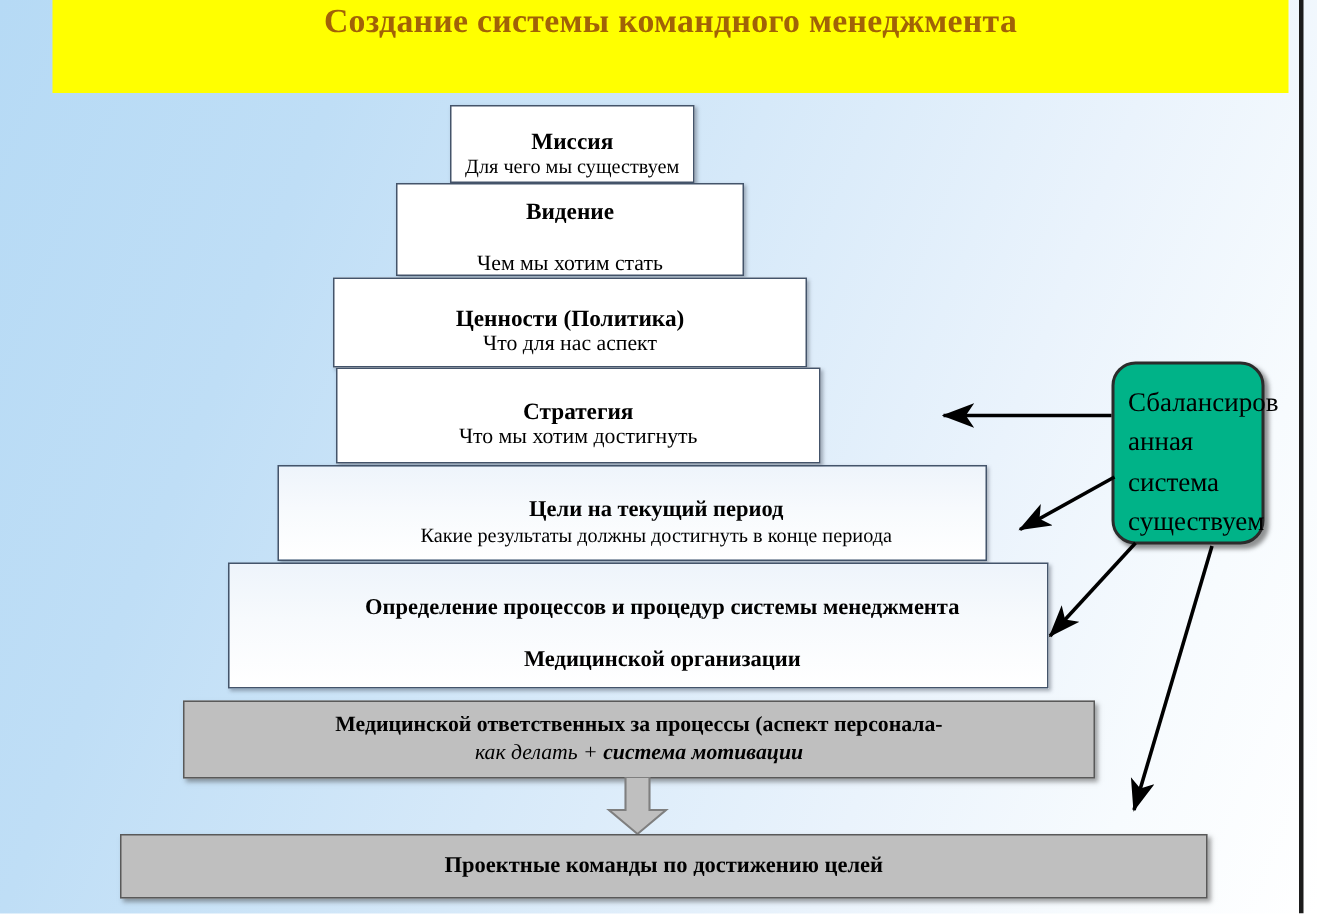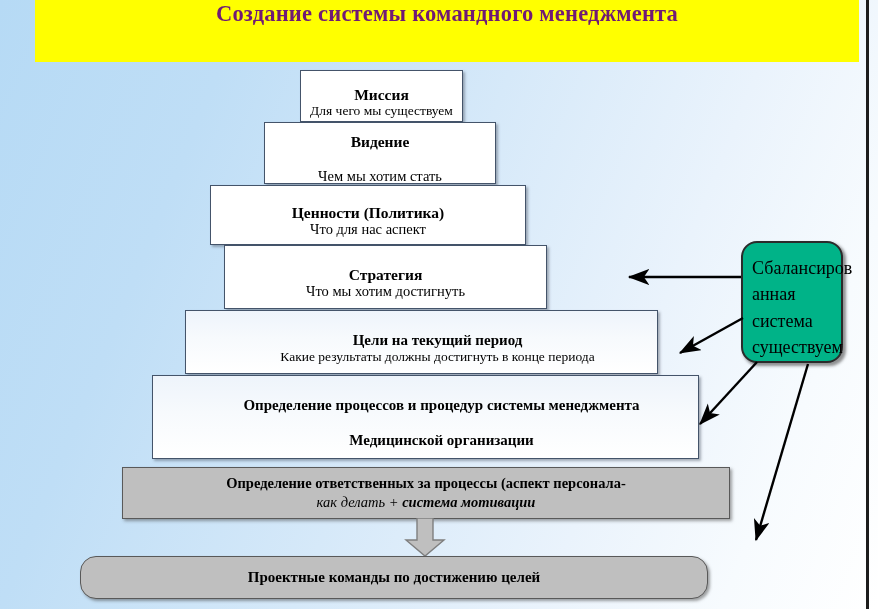--- a/index.html
+++ b/index.html
@@ -42,21 +42,21 @@
   }
   .title-text {
     position: absolute;
     left: 0;
     top: 1px;
     width: 824px;
     text-align: center;
     font-weight: bold;
     font-size: 22.5px;
     letter-spacing: 0.2px;
-    color: #701a75;
+    color: #a16207;
     white-space: nowrap;
   }
 
   
   .layer {
     position: absolute;
     box-sizing: border-box;
     border: 1.5px solid #44546a;
     box-shadow: 1.5px 1.5px 2.5px rgba(70,80,95,0.45);
     display: flex;
@@ -81,21 +81,21 @@
     white-space: nowrap;
   }
 
   #layer1 { left: 300px; top: 70px;  width: 163px; height: 52px; }
   #layer1 .hd { font-size: 15.5px; }
   #layer1 .sub { font-size: 13.5px; }
 
   #layer2 { left: 264px; top: 122px; width: 232px; height: 62px; gap: 12px; }
   #layer2 .hd { margin-bottom: 6px; }
 
-  #layer3 { left: 210px; top: 185px; width: 316px; height: 60px; }
+  #layer3 { left: 222px; top: 185px; width: 316px; height: 60px; }
 
   #layer4 { left: 224px; top: 245px; width: 323px; height: 64px; }
 
   #layer5 { left: 185px; top: 310px; width: 473px; height: 64px; }
   #layer5 .hd { font-size: 15px; }
   #layer5 .sub { font-size: 13.5px; }
 
   #layer6 { left: 152px; top: 375px; width: 547px; height: 84px; justify-content: center; }
   #layer6 .hd { font-size: 15px; }
   #layer6 .hd2 { font-weight: bold; font-size: 15px; margin-top: 19px; white-space: nowrap; }
@@ -111,21 +111,21 @@
     flex-direction: column;
     align-items: center;
     justify-content: center;
     color: #000;
   }
   #grey1 { left: 122px; top: 467px; width: 608px; height: 52px; }
   #grey1 .l1 { font-size: 14.5px; white-space: nowrap; }
   #grey1 .l1 b { font-weight: bold; }
   #grey1 .l2 { font-size: 14.5px; white-space: nowrap; margin-top: 2px; font-style: italic; }
 
-  #grey2 { left: 80px; top: 556px; width: 628px; height: 43px; border-radius: 16px; }
+  #grey2 { left: 80px; top: 556px; width: 725px; height: 43px; }
   #grey2 .l1 { font-weight: bold; font-size: 15px; white-space: nowrap; }
 
   
   .down-arrow {
     position: absolute;
     left: 404px;
     top: 518px;
     width: 42px;
     height: 40px;
   }
@@ -195,21 +195,21 @@
     <div class="hd">Цели на текущий период</div>
     <div class="sub">Какие результаты должны достигнуть в конце периода</div>
   </div>
 
   <div class="layer bluegrad" id="layer6">
     <div class="hd">Определение процессов и процедур системы менеджмента</div>
     <div class="hd2">Медицинской организации</div>
   </div>
 
   <div class="greybox" id="grey1">
-    <div class="l1"><b>Определение ответственных за  процессы (аспект персонала-</b></div>
+    <div class="l1"><b>Медицинской ответственных за  процессы (аспект персонала-</b></div>
     <div class="l2"><span class="plain">как делать + </span><b>система мотивации</b></div>
   </div>
 
   <div class="down-arrow">
     <svg width="42" height="40" viewBox="0 0 42 40" xmlns="http://www.w3.org/2000/svg">
       <polygon points="13,0 29,0 29,22 40,22 21,38 2,22 13,22" fill="#bfbfbf" stroke="#7f7f7f" stroke-width="1.4"></polygon>
     </svg>
   </div>
 
   <div class="greybox" id="grey2">

